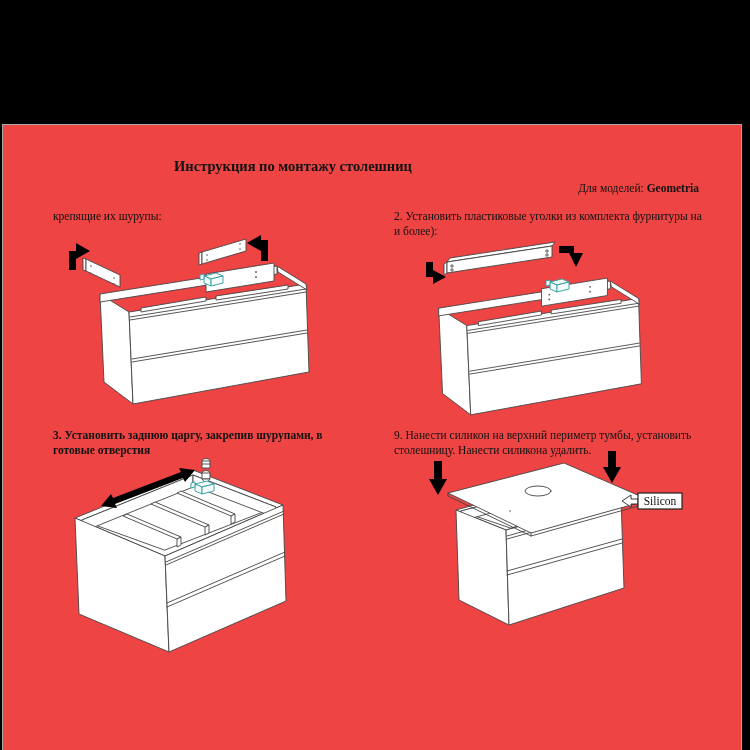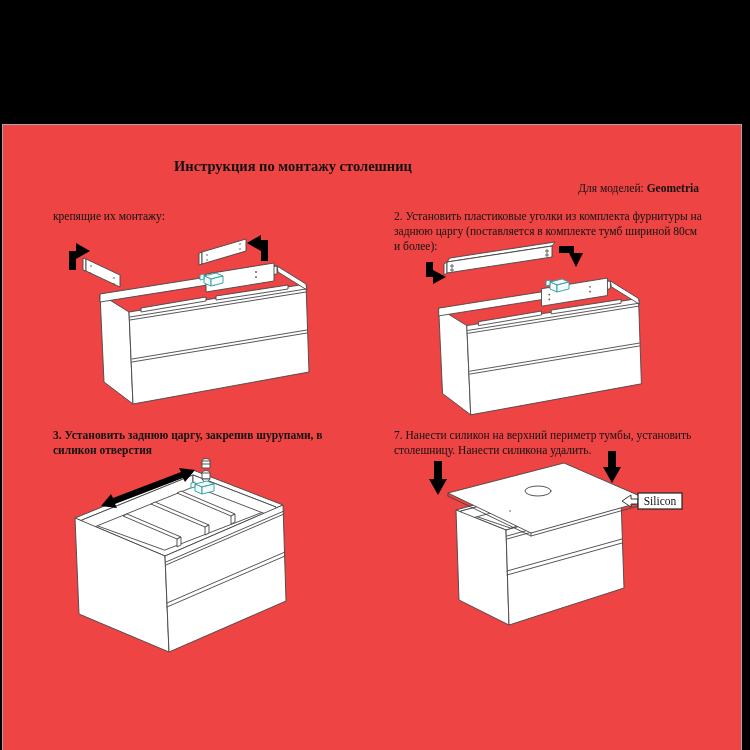--- a/index.html
+++ b/index.html
@@ -70,36 +70,35 @@
   </defs>
 </svg>
 
 <div class="page">
 
   <div class="title">Инструкция по монтажу столешниц</div>
 
   <div class="models"><span>Для моделей:</span> <strong>Geometria</strong></div>
 
   <div class="step-text" id="step1">
-    <div>крепящие их монтажу:</div>
+    <div>крепящие их шурупы:</div>
   </div>
 
   <div class="step-text" id="step2">
     <div>2. Установить пластиковые уголки из комплекта фурнитуры на</div>
-    <div>заднюю царгу (поставляется в комплекте тумб шириной  80см</div>
     <div>и более):</div>
   </div>
 
   <div class="step-text" id="step3">
     <div>3. Установить заднюю царгу, закрепив шурупами, в</div>
-    <div>силикон отверстия</div>
+    <div>готовые отверстия</div>
   </div>
 
   <div class="step-text" id="step4">
-    <div>7. Нанести силикон на верхний периметр тумбы, установить</div>
+    <div>9. Нанести силикон на верхний периметр тумбы, установить</div>
     <div>столешницу. Нанести силикона удалить.</div>
   </div>
 
   <svg id="fig1" class="fig" width="310" height="190" viewBox="0 0 310 190">
     <use href="#cab-iso"></use>
     <g>
       <polygon class="bd" points="27,26 30,27 30,39 27,38"></polygon>
       <polygon class="bd" points="30,27 64,43 64,55 30,39"></polygon>
       <circle class="dot" cx="35" cy="34" r=".8"></circle>
         <circle class="dot" cx="34" cy="41" r=".8"></circle>

